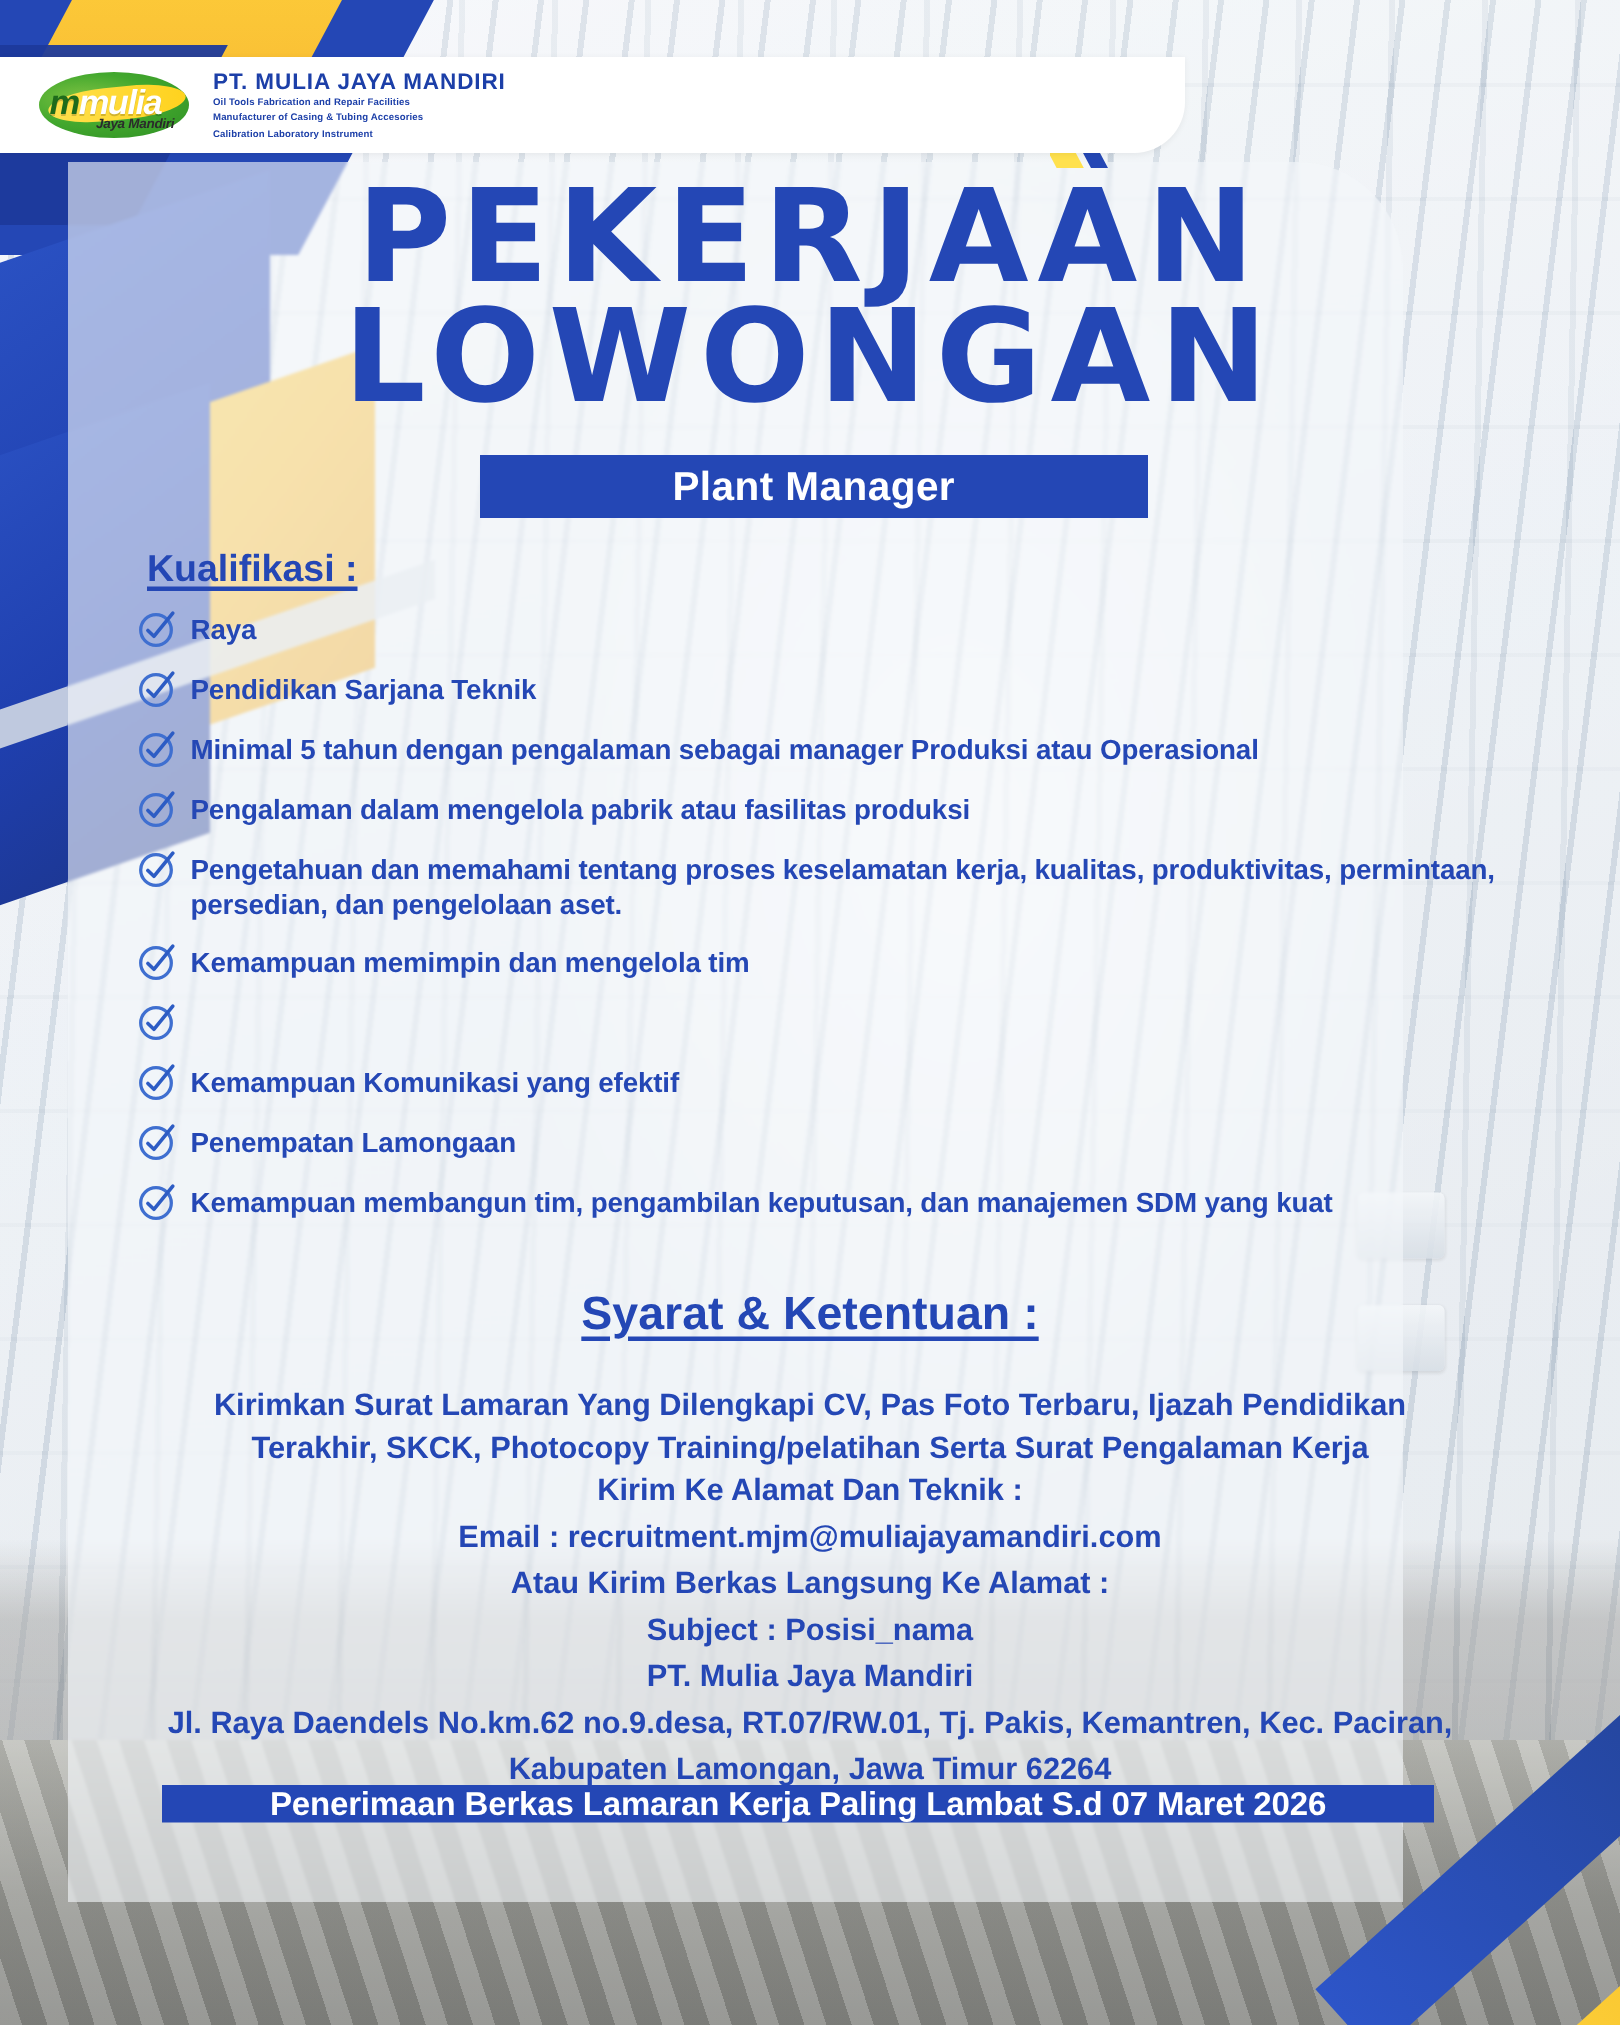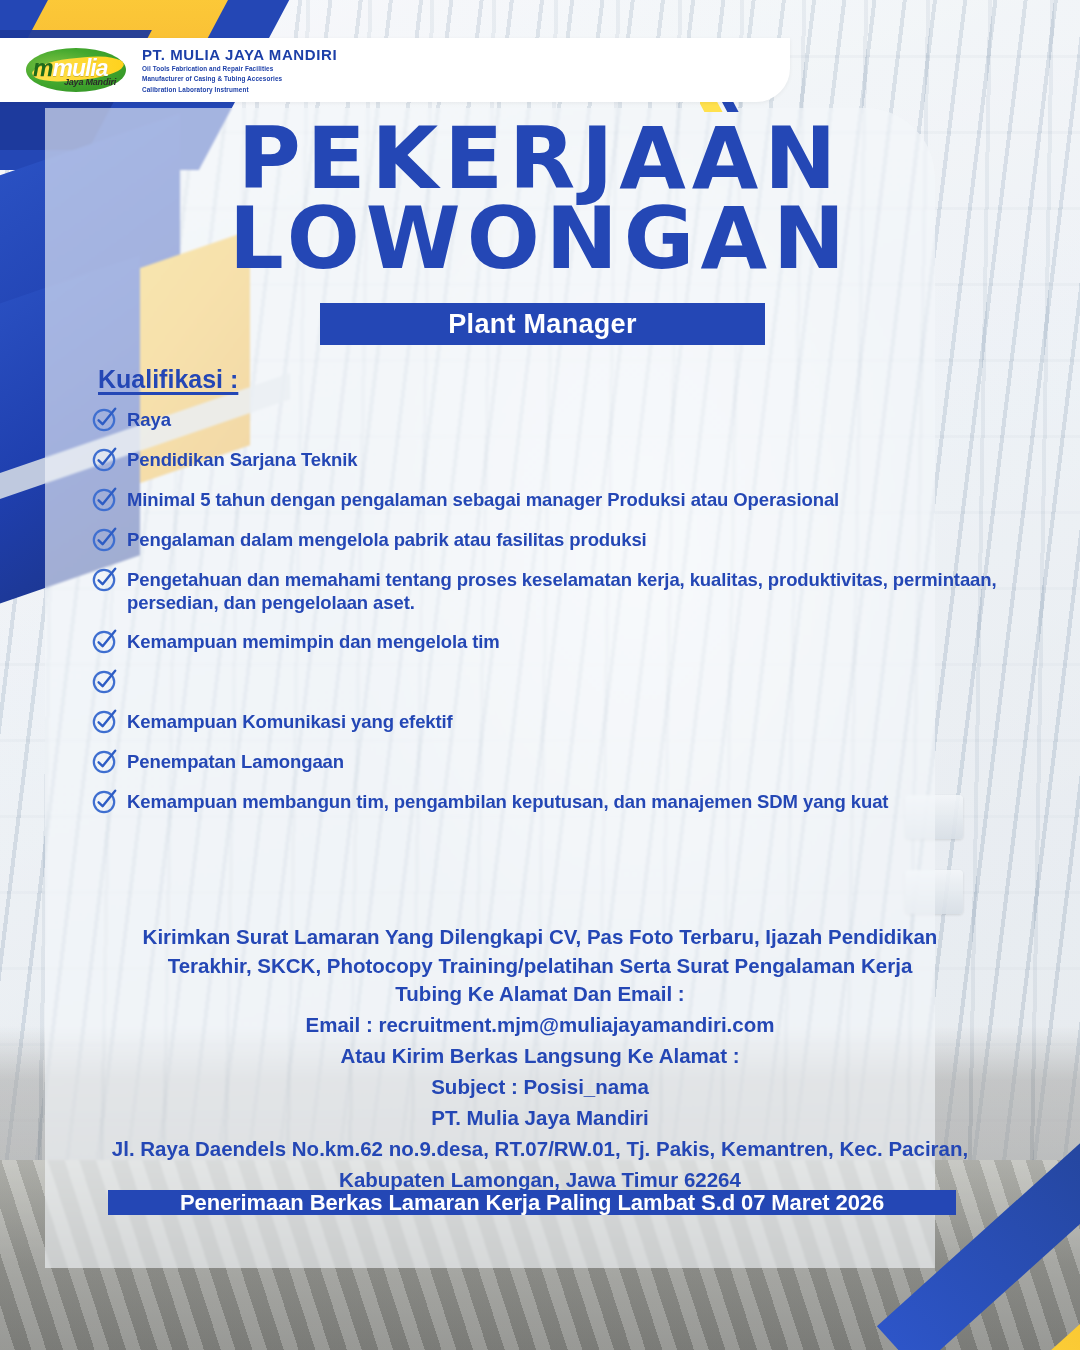--- a/index.html
+++ b/index.html
@@ -361,27 +361,30 @@
         <span class="chk">
           <svg width="26" height="26" viewBox="0 0 26 26">
             <circle cx="12" cy="14" r="10.2" fill="none" stroke="#3f6fd0" stroke-width="2.2"></circle>
             <path d="M6.6 14.3 L10.6 18.2 L23.2 2.8" fill="none" stroke="#2d5cc4" stroke-width="2.4" stroke-linecap="round" stroke-linejoin="round"></path>
           </svg>
         </span>
         <span class="txt">Kemampuan membangun tim, pengambilan keputusan, dan manajemen SDM yang kuat</span>
       </div>
     </div>
 
+  <div class="syarat-head">
+    <span>Syarat &amp; Ketentuan :</span>
+  </div>
   <div class="syarat-body">
     <div>Kirimkan Surat Lamaran Yang Dilengkapi CV, Pas Foto Terbaru, Ijazah Pendidikan</div>
     <div>Terakhir, SKCK, Photocopy Training/pelatihan Serta Surat Pengalaman Kerja</div>
   </div>
 
   <div class="contact">
-    <div>Tubing Ke Alamat Dan Email :</div>
+    <div>Kirim Ke Alamat Dan Teknik :</div>
     <div>Email : recruitment.mjm@muliajayamandiri.com</div>
     <div>Atau Kirim Berkas Langsung Ke Alamat :</div>
     <div>Subject : Posisi_nama</div>
     <div>PT. Mulia Jaya Mandiri</div>
     <div>Jl. Raya Daendels No.km.62 no.9.desa, RT.07/RW.01, Tj. Pakis, Kemantren, Kec. Paciran,</div>
     <div>Kabupaten Lamongan, Jawa Timur 62264</div>
   </div>
 
   <div class="deadline">
     <span>Penerimaan Berkas Lamaran Kerja Paling Lambat S.d 07 Maret 2026</span>

